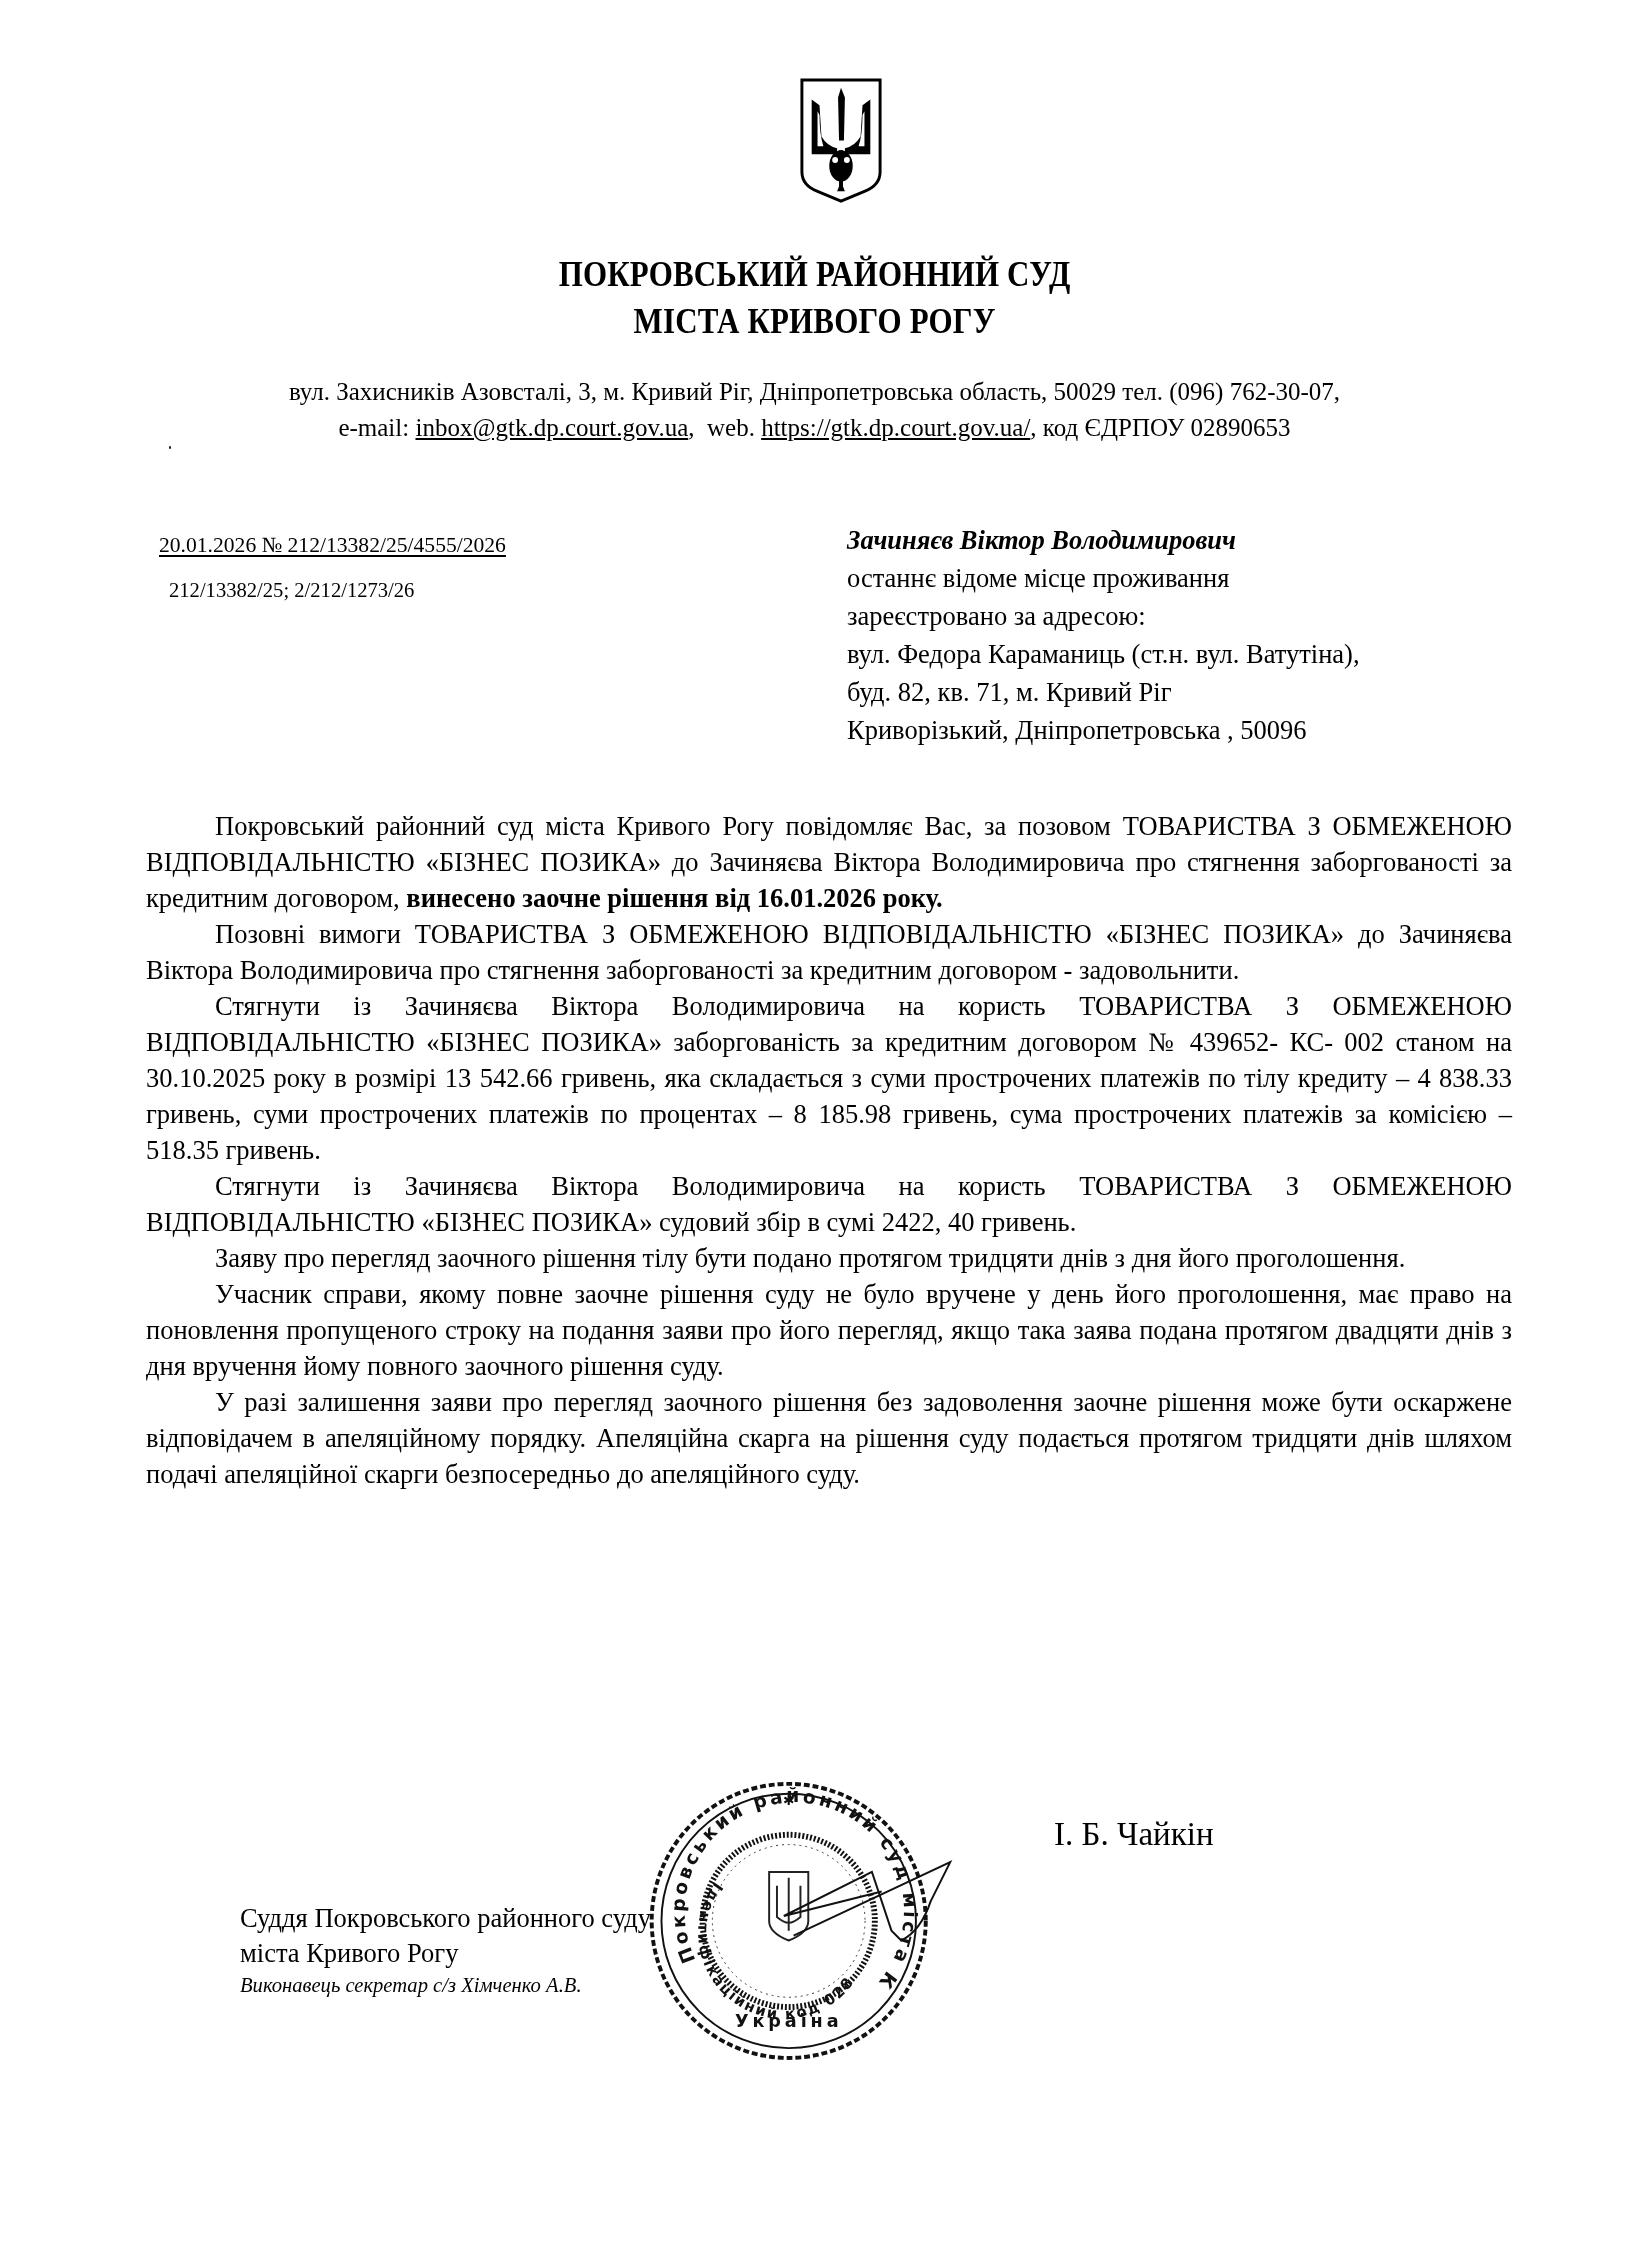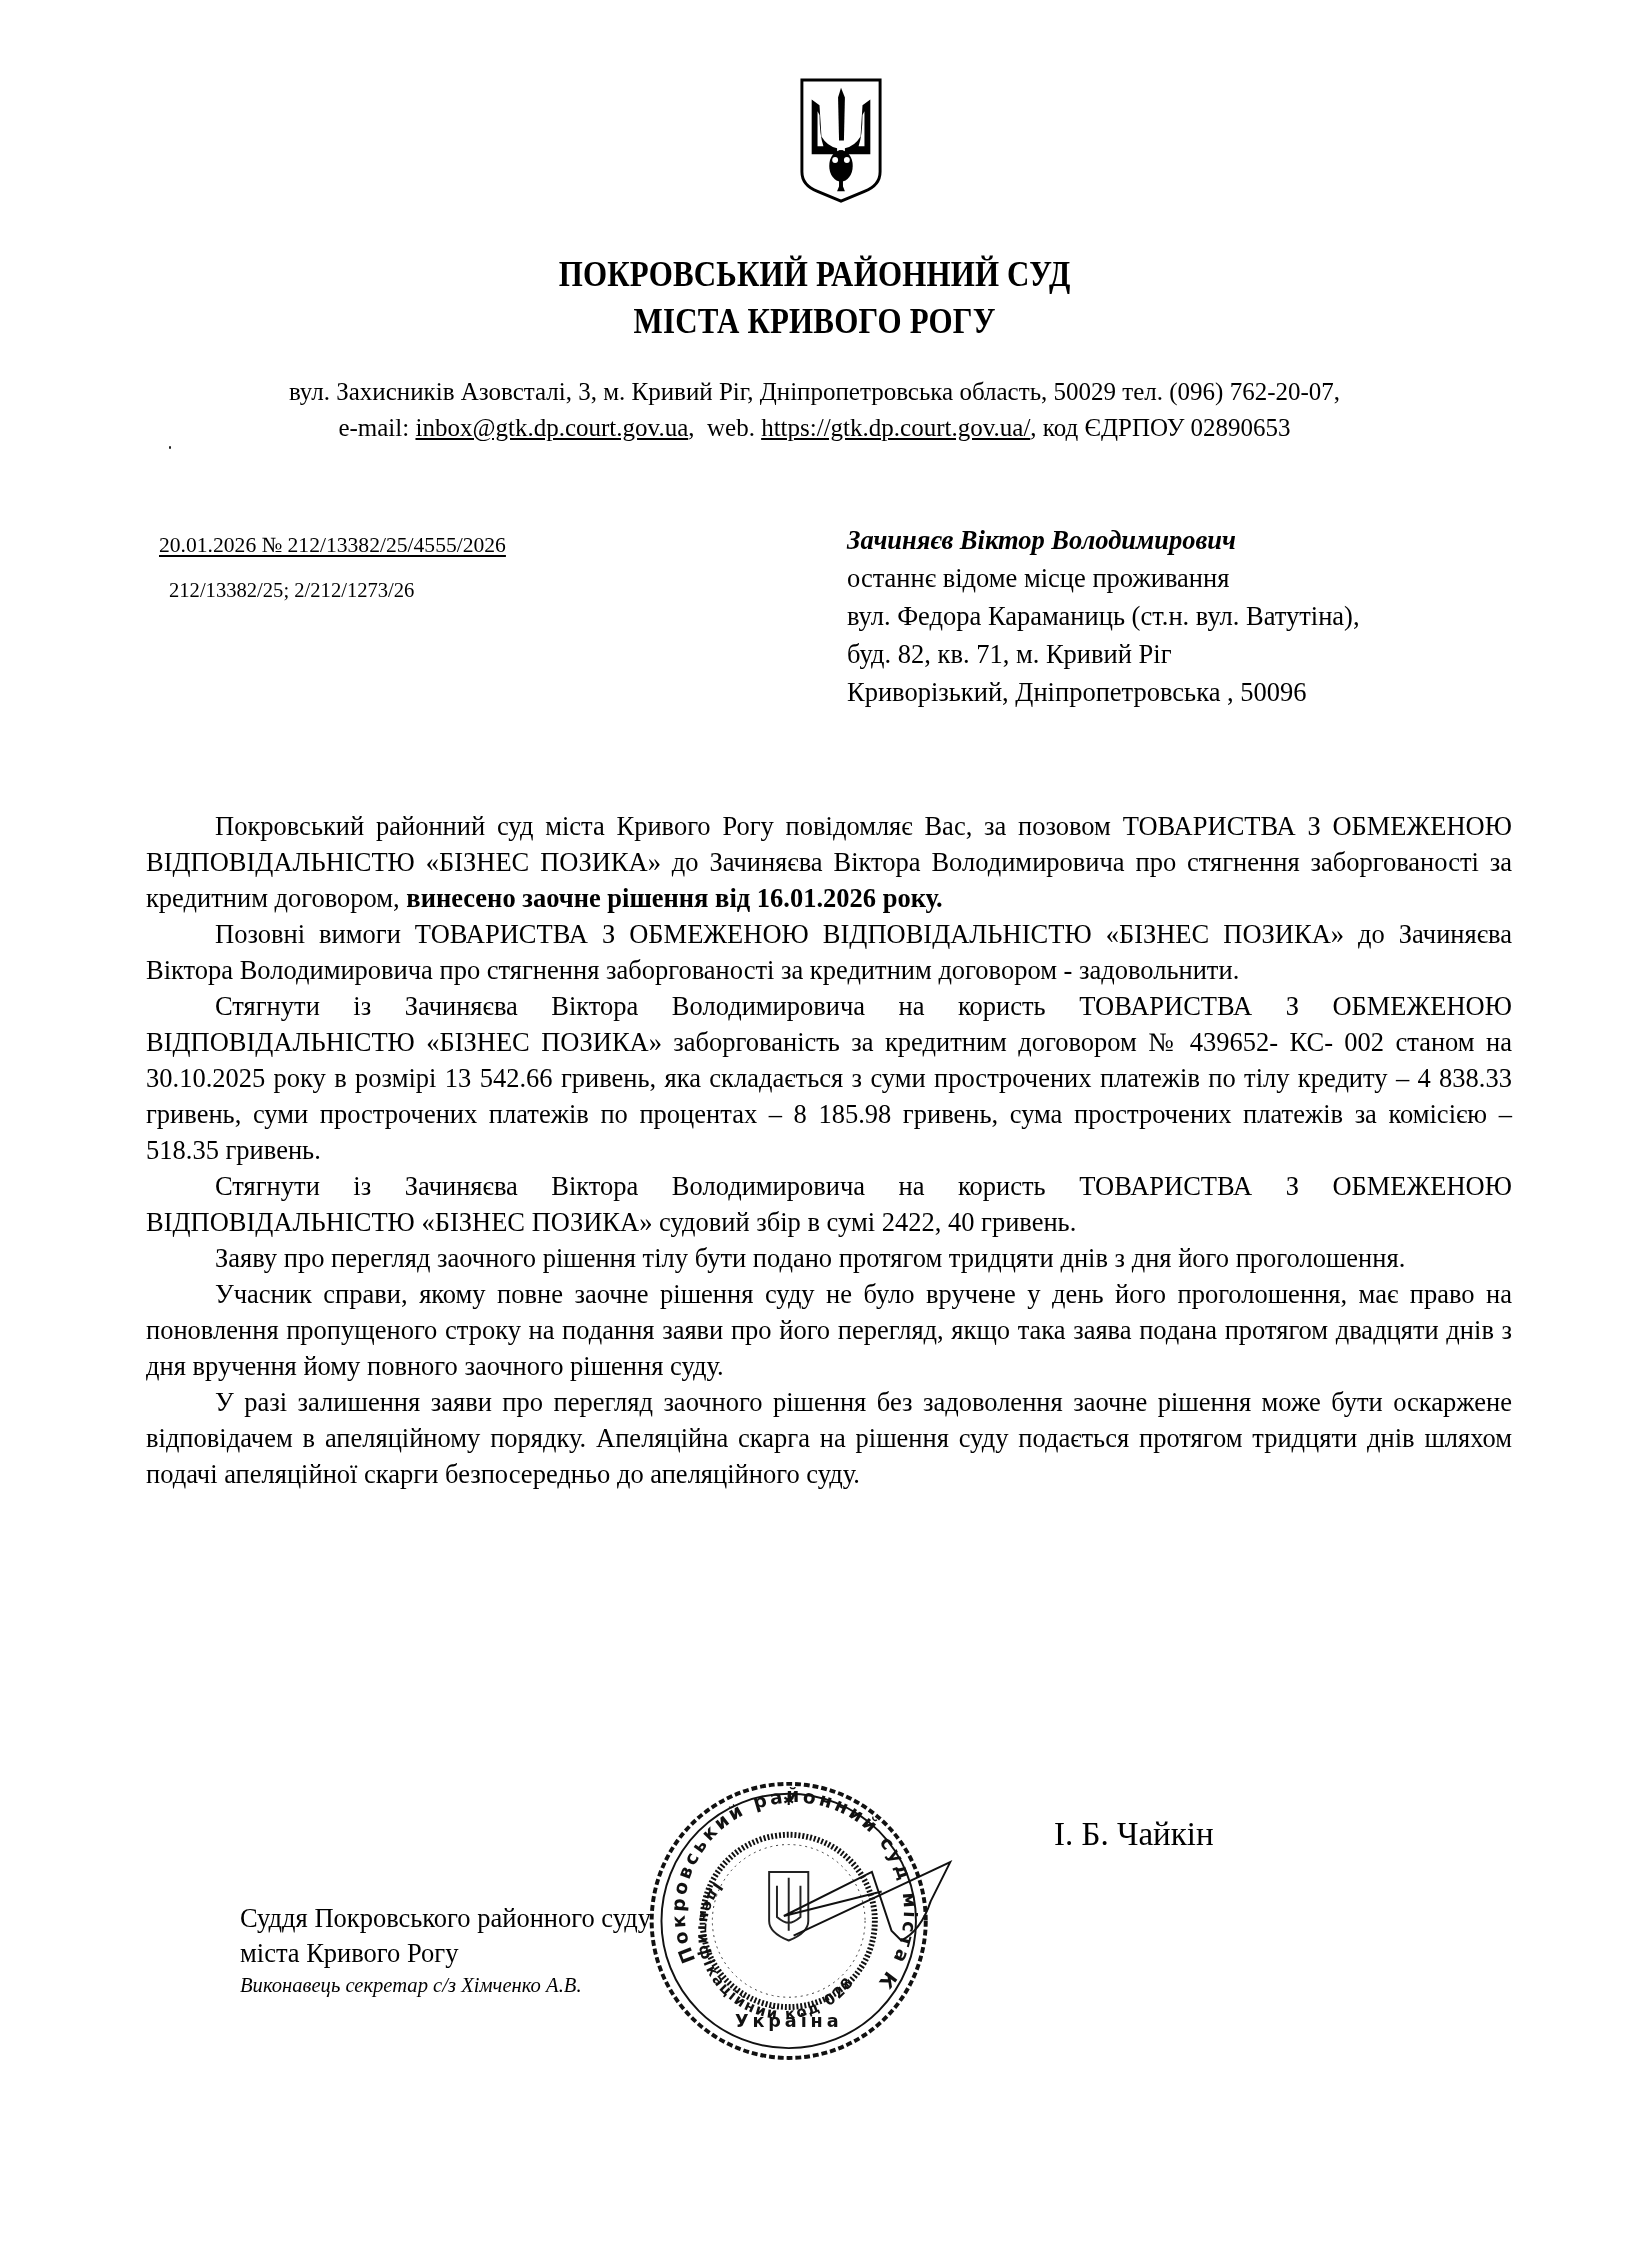--- a/index.html
+++ b/index.html
@@ -57,33 +57,34 @@
   <ellipse cx="46" cy="92" rx="12" ry="16" fill="#000"></ellipse>
   <rect x="44" y="76" width="4" height="40" fill="#000"></rect>
   <circle cx="40" cy="86" r="3" fill="#fff"></circle>
   <circle cx="52" cy="86" r="3" fill="#fff"></circle>
   <path d="M46 108 L42 118 L50 118 Z" fill="#000"></path>
 </svg>
 
 <div id="court-line1" class="abs court-name">ПОКРОВСЬКИЙ РАЙОННИЙ СУД</div>
 <div id="court-line2" class="abs court-name">МІСТА КРИВОГО РОГУ</div>
 
-<div id="contact1" class="abs contact">вул. Захисників Азовсталі, 3, м. Кривий Ріг,  Дніпропетровська область, 50029 тел. (096) 762-20-07,</div>
+<div id="contact1" class="abs contact">вул. Захисників Азовсталі, 3, м. Кривий Ріг,  Дніпропетровська область, 50029 тел. (096) 762-30-07,</div>
 <div id="contact2" class="abs contact">
   <span>e-mail: </span><span class="u">inbox@gtk.dp.court.gov.ua</span><span>,&nbsp; </span><span>web. </span><span class="u">https://gtk.dp.court.gov.ua/</span><span>, </span><span>код ЄДРПОУ 02890653</span>
 </div>
 
 <div class="abs speck" style="left:169px;top:446px;width:2px;height:2.9px;"></div>
 
 <div id="ref-number" class="abs">20.01.2026 №  212/13382/25/4555/2026</div>
 <div id="ref-cases" class="abs">212/13382/25; 2/212/1273/26</div>
 
 <div id="addressee" class="abs">
   <div class="name">Зачиняєв Віктор Володимирович</div>
   <div>останнє відоме місце проживання</div>
+  <div>зареєстровано за адресою:</div>
   <div>вул. Федора Караманиць (ст.н. вул. Ватутіна),</div>
   <div>буд. 82, кв. 71, м. Кривий Ріг</div>
   <div>Криворізький, Дніпропетровська , 50096</div>
 </div>
 
 <div id="body" class="abs">
   <p><span>Покровський районний суд міста Кривого Рогу повідомляє Вас, за позовом ТОВАРИСТВА З ОБМЕЖЕНОЮ ВІДПОВІДАЛЬНІСТЮ «БІЗНЕС ПОЗИКА» до Зачиняєва Віктора Володимировича про стягнення заборгованості за кредитним договором, </span><span class="b">винесено заочне рішення від 16.01.2026 року.</span></p>
   <p>Позовні вимоги ТОВАРИСТВА З ОБМЕЖЕНОЮ ВІДПОВІДАЛЬНІСТЮ «БІЗНЕС ПОЗИКА» до Зачиняєва Віктора Володимировича про стягнення заборгованості за кредитним договором - задовольнити.</p>
   <p>Стягнути із Зачиняєва Віктора Володимировича на користь ТОВАРИСТВА З ОБМЕЖЕНОЮ ВІДПОВІДАЛЬНІСТЮ «БІЗНЕС ПОЗИКА» заборгованість за кредитним договором № 439652- КС- 002 станом на 30.10.2025 року в розмірі 13 542.66 гривень, яка складається з суми прострочених платежів по тілу кредиту – 4 838.33 гривень, суми прострочених платежів по процентах – 8 185.98 гривень, сума прострочених платежів за комісією – 518.35 гривень.</p>
   <p>Стягнути із Зачиняєва Віктора Володимировича на користь ТОВАРИСТВА З ОБМЕЖЕНОЮ ВІДПОВІДАЛЬНІСТЮ «БІЗНЕС ПОЗИКА» судовий збір в сумі 2422, 40 гривень.</p>

